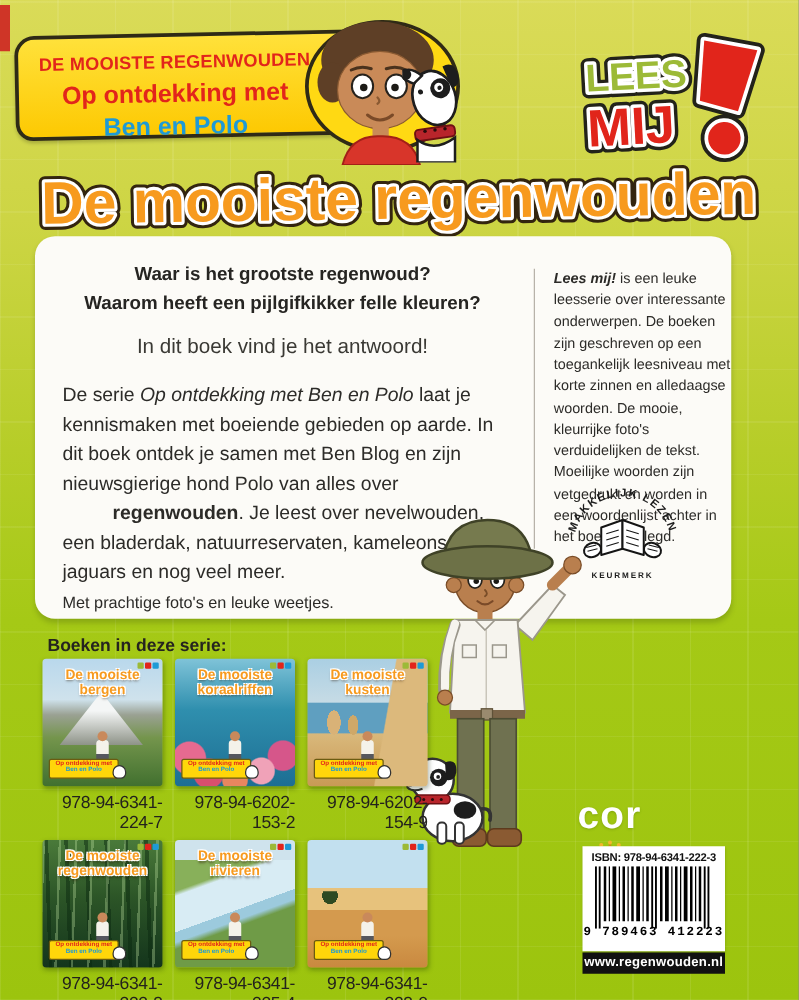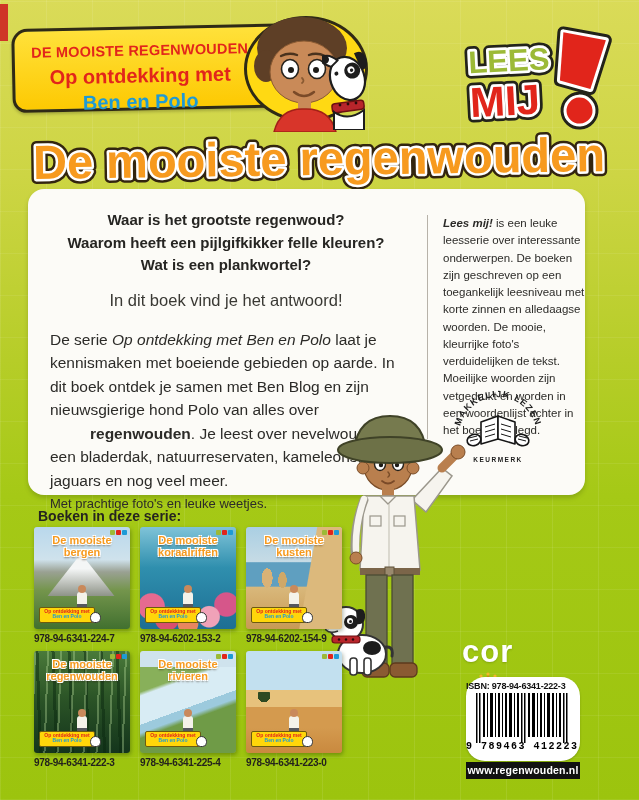--- a/index.html
+++ b/index.html
@@ -101,21 +101,21 @@
   .mini-banner .l1 { font-size:5px; font-weight:700; color:#e2251b; }
   .mini-banner .l2 { font-size:5px; font-weight:700; color:#1e9ad6; }
   .mini-banner::after { 
     content:""; position:absolute; right:-7px; bottom:-1px; width:9px; height:9px;
     background:#fff; border:1px solid #333; border-radius:50% 50% 40% 40%;
   }
   .figure { position:absolute; bottom:16px; left:50%; margin-left:-5px; width:10px; height:21px; z-index:2;
     background:linear-gradient(180deg,#f4f2ea 0 55%,#55575e 55% 100%); border-radius:3px 3px 1px 1px; }
   .figure::before { content:""; position:absolute; top:-7px; left:1px; width:8px; height:8px;
     background:#c9895b; border-radius:50%; }
-  .isbn { text-align:left; font-size:10px; font-weight:700; color:#23221d; margin-top:4px; letter-spacing:-.3px; }
+  .isbn { text-align:right; font-size:14px; font-weight:400; color:#23221d; margin-top:4px; letter-spacing:-.3px; }
 
   
   .theme-mountains { background:linear-gradient(180deg,#b9d8ec 0%,#cfe2ec 32%,#9aa193 44%,#74954c 62%,#41702f 100%); }
   .theme-mountains::before { content:""; position:absolute; left:14%; top:26%; width:70%; height:42%; z-index:1;
     background:linear-gradient(180deg,#f4f6f6 0 35%,#8e9388 100%); clip-path:polygon(50% 0,100% 100%,0 100%); }
   .theme-coral { background:linear-gradient(180deg,#7fc3d8 0%,#2f8fae 40%,#1d6e93 100%); }
   .theme-coral::before { content:""; position:absolute; inset:0; z-index:1; background:
     radial-gradient(circle at 12% 78%, #e66a90 0 11%, transparent 12%),
     radial-gradient(circle at 28% 90%, #d94f6e 0 10%, transparent 11%),
     radial-gradient(circle at 50% 95%, #e8865f 0 9%, transparent 10%),
@@ -135,22 +135,22 @@
     linear-gradient(160deg,#88b05a 0 30%,#d8ecf4 33% 54%,#9ccadd 54% 60%,#6f9b47 64% 100%); }
   .theme-desert { background:linear-gradient(180deg,#c2e0ef 0 38%,#e7c27c 38% 55%,#d49a4e 55% 75%,#c9893f 100%); }
   .theme-desert::before { content:""; position:absolute; left:10%; top:40%; width:16px; height:12px; z-index:1;
     background:radial-gradient(ellipse at 50% 30%, #2e4a22 0 55%, transparent 56%); }
 
   
   .corona { left:462px; top:634px; display:flex; align-items:center;
     color:#fff; font-size:31px; font-weight:800; letter-spacing:1px;
     text-shadow:0 1px 2px rgba(60,90,0,.3);flex-direction:column; }
   .corona svg { margin:2px 0 0; }
-  .isbn-box { left:466px; top:677px; width:114px; height:84px; background:#fff; border-radius:19px;
-    text-align:left; padding-top:4px; box-shadow:0 1px 2px rgba(40,60,0,.3); }
+  .isbn-box { left:466px; top:677px; width:114px; height:84px; background:#fff; border-radius:0;
+    text-align:center; padding-top:4px; box-shadow:0 1px 2px rgba(40,60,0,.3); }
   .isbn-label { font-size:9px; font-weight:700; color:#101010; letter-spacing:-.2px; }
   .barcode { display:block; margin:2px auto 0; }
   .barcode-digits { font-family:"Liberation Mono", monospace; font-size:10px; font-weight:700;
     color:#000; letter-spacing:1.5px; margin-top:-2px; }
   .website-bar { left:466px; top:762px; width:114px; height:17px; background:#111;
     color:#fff; font-size:10.5px; font-weight:700; line-height:17px; text-align:center; letter-spacing:.2px; }
 </style>
 </head>
 <body>
 
@@ -231,21 +231,20 @@
         <text x="303" y="49" font-size="48" textLength="572" lengthAdjust="spacingAndGlyphs" fill="#f79a1e">De mooiste regenwouden</text>
       </g>
     </svg>
   </div>
 
   <div class="abs panel">
     <div class="panel-left">
       <div class="questions">
         <div>Waar is het grootste regenwoud?</div>
         <div>Waarom heeft een pijlgifkikker felle kleuren?</div>
-        <div>Wat is een plankwortel?</div>
       </div>
       <div class="answer">In dit boek vind je het antwoord!</div>
       <div class="descr"><span>De serie </span><span class="it">Op ontdekking met Ben en Polo</span><span> laat je kennismaken met boeiende gebieden op aarde. In dit boek ontdek je samen met Ben Blog en zijn nieuwsgierige hond Polo van alles over </span><span class="bd">regenwouden</span><span>. Je leest over nevelwouden, een bladerdak, natuurreservaten, kameleons, jaguars en nog veel meer.</span></div>
       <div class="closing">Met prachtige foto's en leuke weetjes.</div>
     </div>
     <div class="panel-right"><span class="lead">Lees mij!</span><span> is een leuke leesserie over interessante onderwerpen. De boeken zijn geschreven op een toegankelijk leesniveau met korte zinnen en alledaagse woorden. De mooie, kleurrijke foto's verduidelijken de tekst. Moeilijke woorden zijn vetgedrukt en worden in een woordenlijst achter in het boek uitgelegd.</span></div>
   </div>
 
   <div class="abs badge">
     <svg width="100" height="86" viewBox="0 0 100 86">

